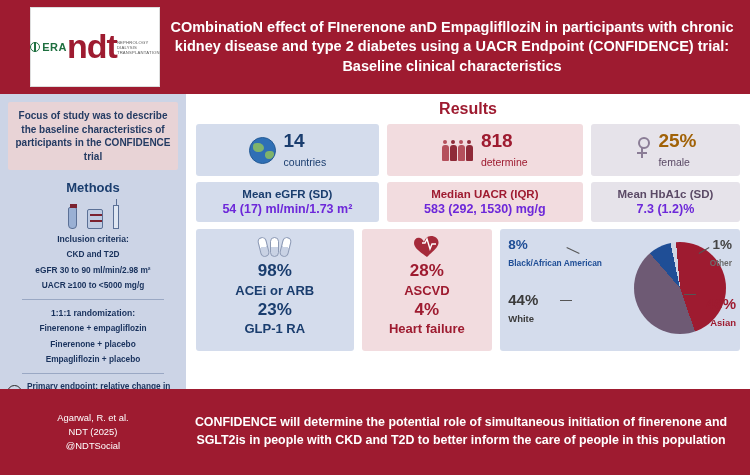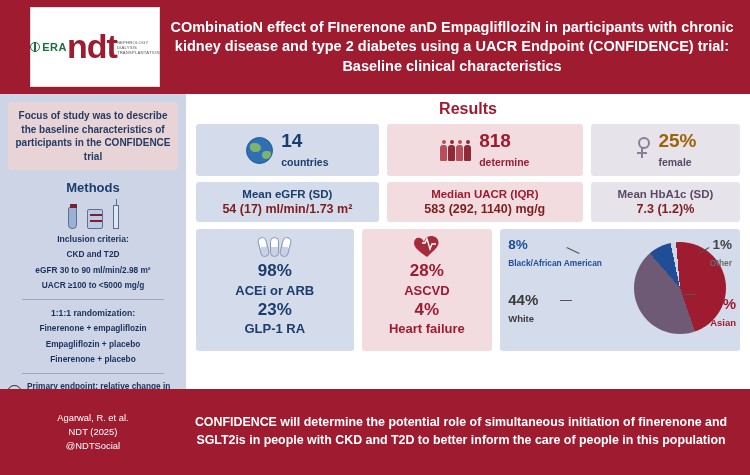--- a/index.html
+++ b/index.html
@@ -148,21 +148,21 @@
   .tile2 { flex:1.12; }
   .tile3 { flex:.84; }
 
   .stat-flex {
     display:flex; align-items:center; justify-content:center; gap:8px;
   }
   .big-num { font-size:19px; font-weight:bold; }
   .num-blue { color:#1a3d6e; }
   .num-red  { color:#9e1b30; }
   .num-purple { color:#a16207; }
-  .lbl { font-size:10.5px; font-weight:bold; }
+  .lbl { font-size:10.5px; font-weight:normal; }
   .lbl-blue { color:#1a3d6e; }
   .lbl-red  { color:#9e1b30; }
   .lbl-purple { color:#5b4a66; }
   .stat-stack { text-align:left; line-height:1.15; }
 
   .globe-icon {
     width:27px; height:27px; border-radius:50%;
     background:#2f6fb5; position:relative; flex:0 0 auto;
     overflow:hidden; border:1px solid #245a94;
   }
@@ -200,21 +200,21 @@
   }
   .female-cross {
     position:absolute; left:3px; top:15px; width:10px; height:2px;
     background:#8b7d96;
   }
 
   .grid-mid {
     display:flex; gap:8px; padding:6px 10px 0 10px;
   }
   .mid-title { font-size:11.5px; font-weight:bold; margin-bottom:2px; }
-  .mid-val { font-size:12.5px; font-weight:bold; color:#7f1d1d; }
+  .mid-val { font-size:12.5px; font-weight:bold; color:#6d28d9; }
 
   .grid-bot {
     display:flex; gap:8px; padding:7px 10px 0 10px;
   }
   .bot-card { border-radius:3px; padding:5px 4px; text-align:center; }
   .b1 { flex:1.0; }
   .b2 { flex:.82; }
   .b3 { flex:1.55; position:relative; }
 
   .pills-icon {
@@ -303,22 +303,22 @@
 
     <div class="left-text">Inclusion criteria:</div>
     <div class="left-text small">CKD and T2D</div>
     <div class="left-text small">eGFR 30 to 90 ml/min/2.98 m²</div>
     <div class="left-text small">UACR ≥100 to &lt;5000 mg/g</div>
 
     <div class="divider"></div>
 
     <div class="left-text">1:1:1 randomization:</div>
     <div class="left-text small">Finerenone + empagliflozin</div>
+    <div class="left-text small">Finerenone + placebo</div>
     <div class="left-text small">Empagliflozin + placebo</div>
-    <div class="left-text small">Finerenone + placebo</div>
 
     <div class="divider"></div>
 
     <div class="primary-row">
       <span class="clock"></span>
       <span class="left-text small" style="margin:0; text-align:left;">Primary endpoint: relative change in UACR from baseline at day 180</span>
     </div>
   </div>
 
   <div class="results">
@@ -364,21 +364,21 @@
       </div>
     </div>
 
     <div class="grid-mid">
       <div class="card c-blue tile1">
         <div class="mid-title lbl-blue">Mean eGFR (SD)</div>
         <div class="mid-val">54 (17) ml/min/1.73 m²</div>
       </div>
       <div class="card c-pink tile2">
         <div class="mid-title lbl-red">Median UACR (IQR)</div>
-        <div class="mid-val">583 (292, 1140) mg/g</div>
+        <div class="mid-val">583 (292, 1530) mg/g</div>
       </div>
       <div class="card c-gray tile3">
         <div class="mid-title lbl-purple">Mean HbA1c (SD)</div>
         <div class="mid-val">7.3 (1.2)%</div>
       </div>
     </div>
 
     <div class="grid-bot">
 
       <div class="bot-card c-blue b1">

